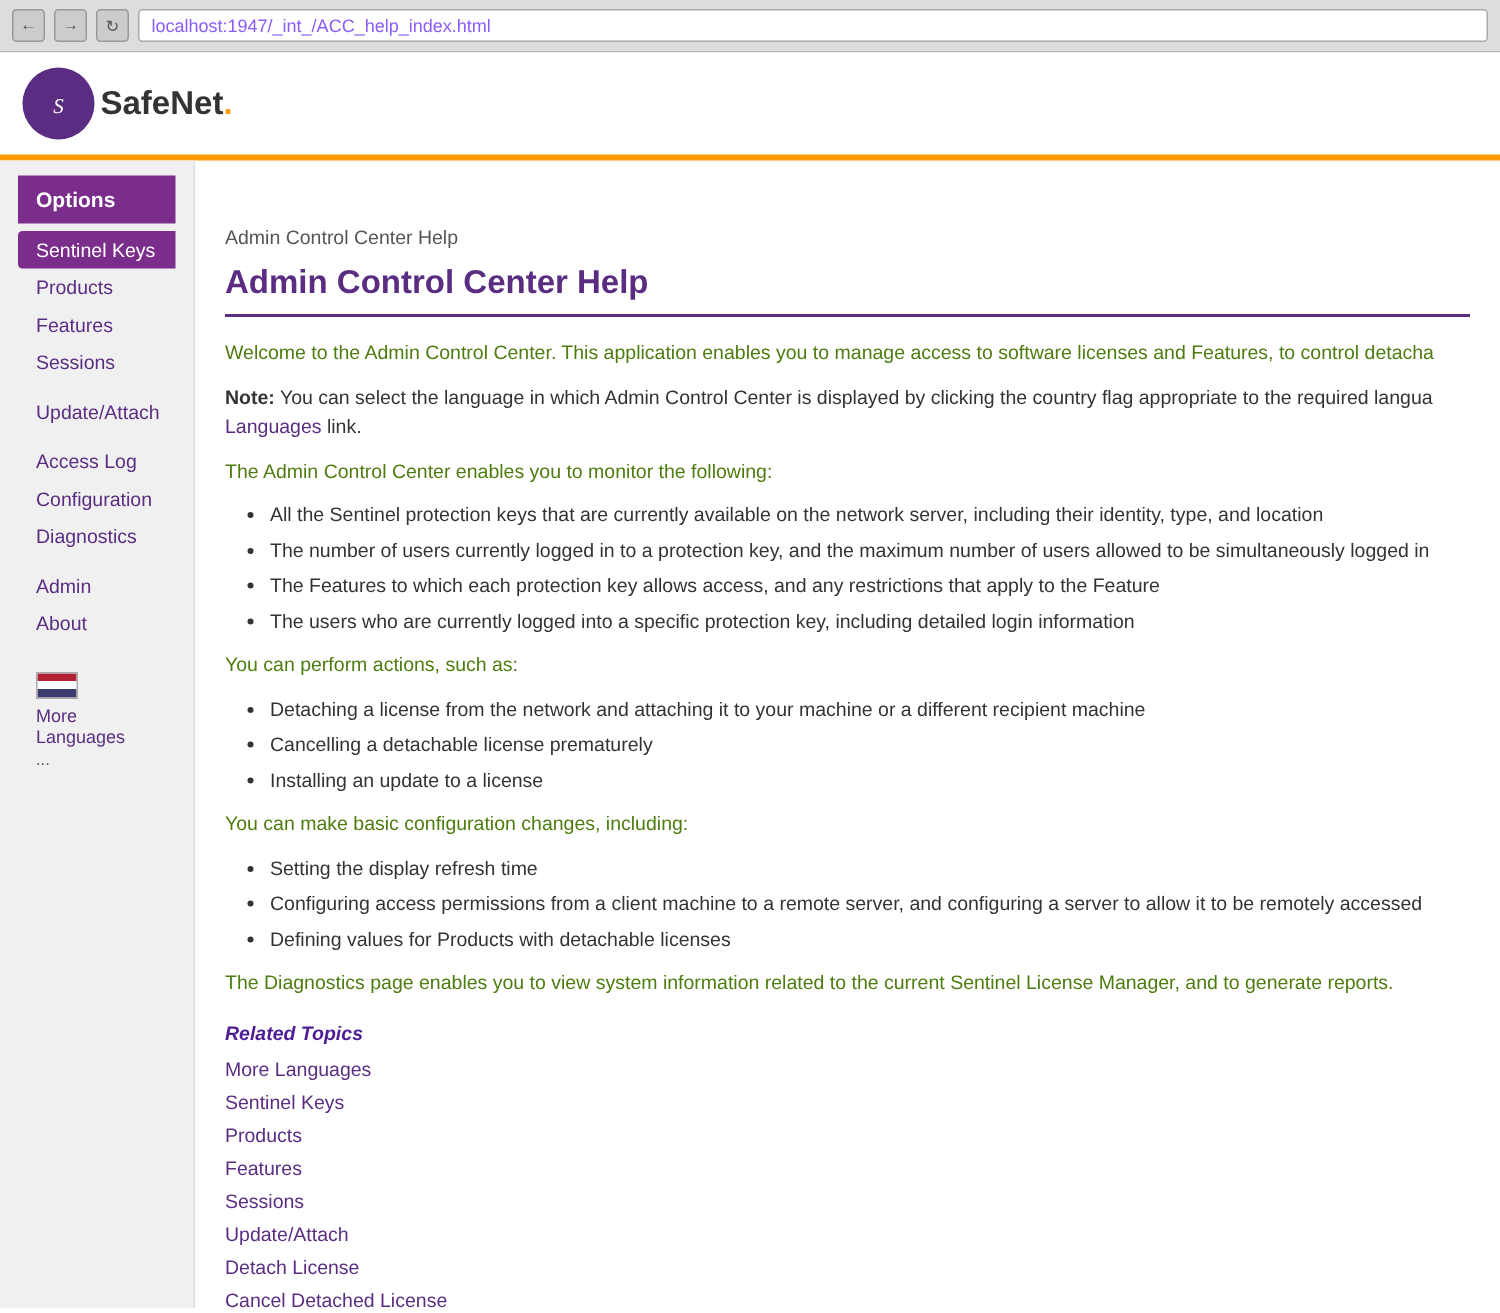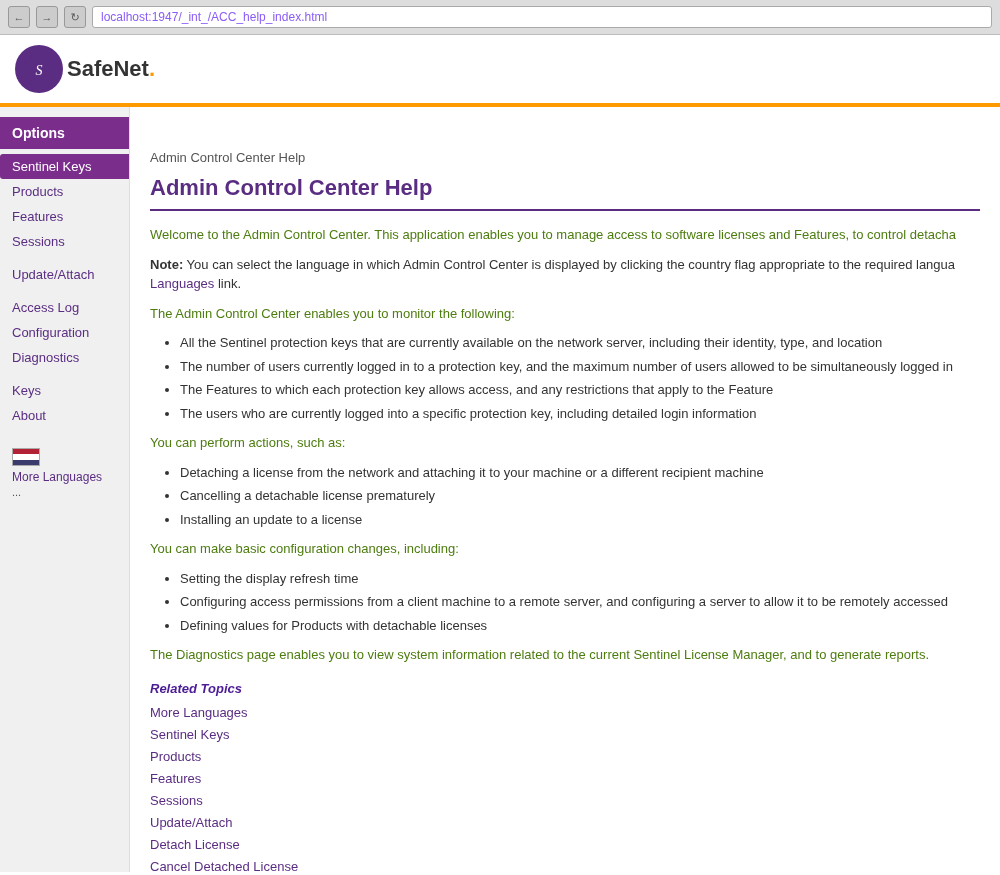--- a/index.html
+++ b/index.html
@@ -68,21 +68,21 @@
     
     .layout {
       display: flex;
       height: calc(875px - 42px - 68px);
     }
 
     
     .sidebar {
       width: 130px;
       background: #f0f0f0;
-      padding: 10px 0;
+      padding: 10px 12px;
       border-right: 1px solid #ddd;
       flex-shrink: 0;
     }
     .sidebar-title {
       background: #7b2d8b;
       color: #fff;
       padding: 8px 12px;
       font-size: 14px;
       font-weight: bold;
       margin-bottom: 5px;
@@ -229,21 +229,21 @@
     <a class="sidebar-item">Products</a>
     <a class="sidebar-item">Features</a>
     <a class="sidebar-item">Sessions</a>
     <div class="sidebar-divider"></div>
     <a class="sidebar-item">Update/Attach</a>
     <div class="sidebar-divider"></div>
     <a class="sidebar-item">Access Log</a>
     <a class="sidebar-item">Configuration</a>
     <a class="sidebar-item">Diagnostics</a>
     <div class="sidebar-divider"></div>
-    <a class="sidebar-item">Keys</a>
+    <a class="sidebar-item">Admin</a>
     <a class="sidebar-item">About</a>
 
     <div class="flag-area">
       <span class="flag-icon"></span>
       <a class="more-lang-text">More Languages</a>
       <span class="more-lang-dots">...</span>
     </div>
   </div>
 
   <div class="main-content">

